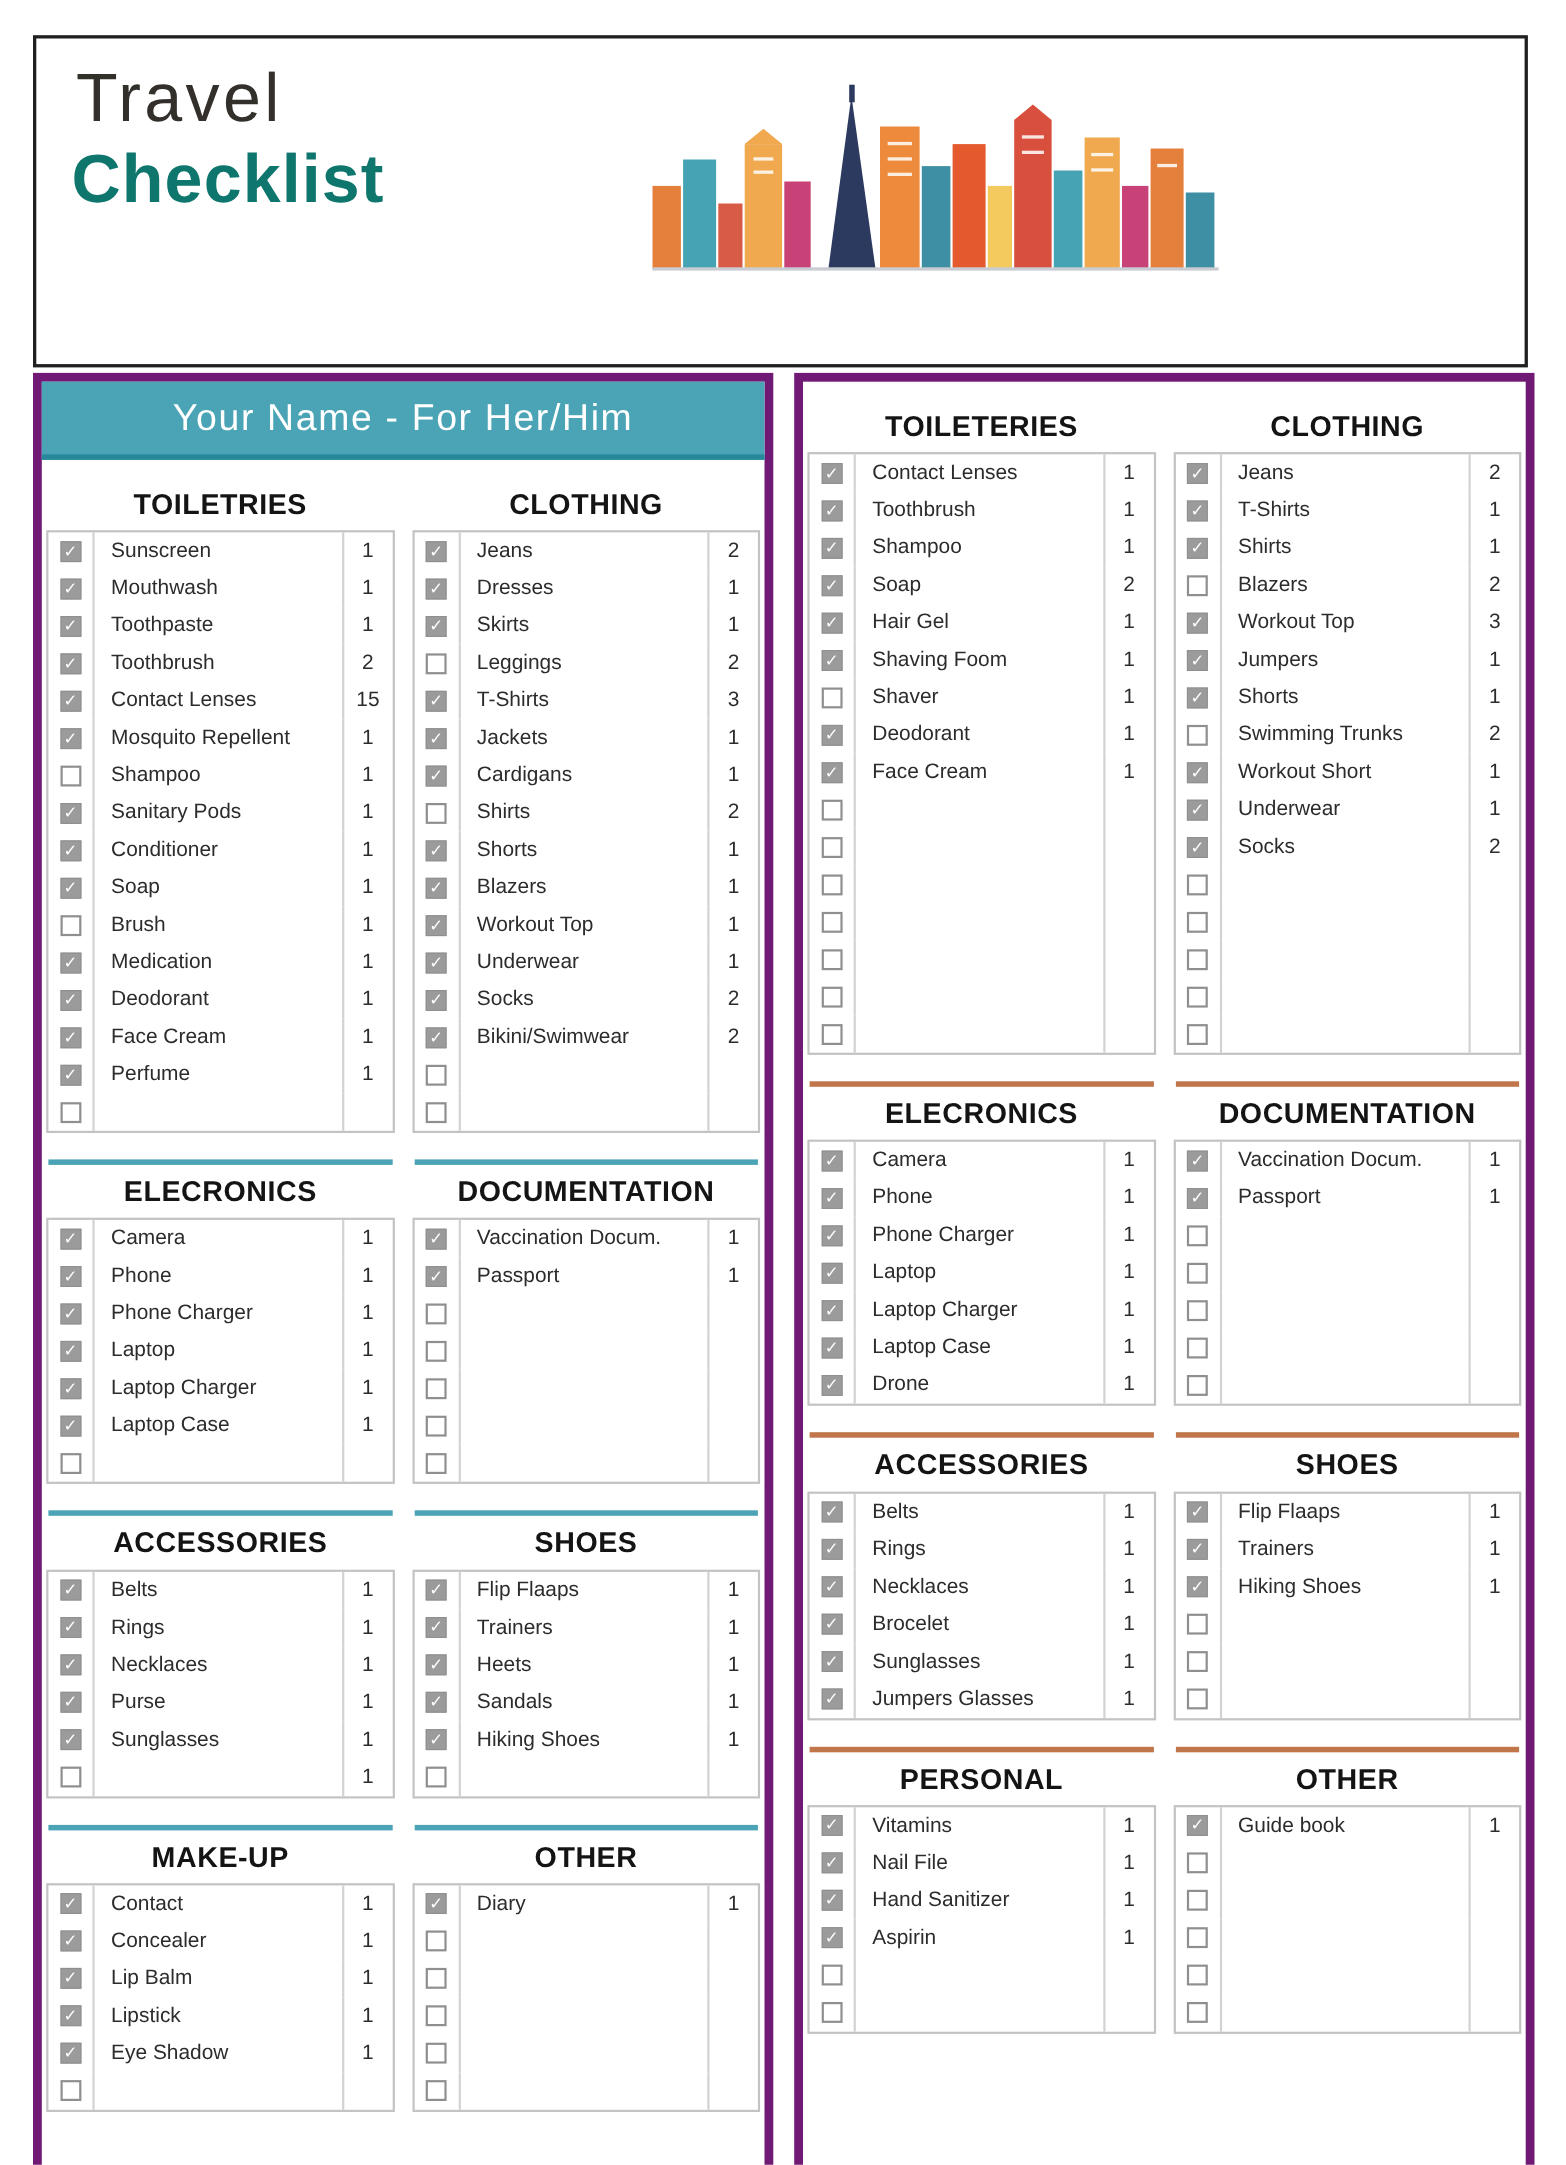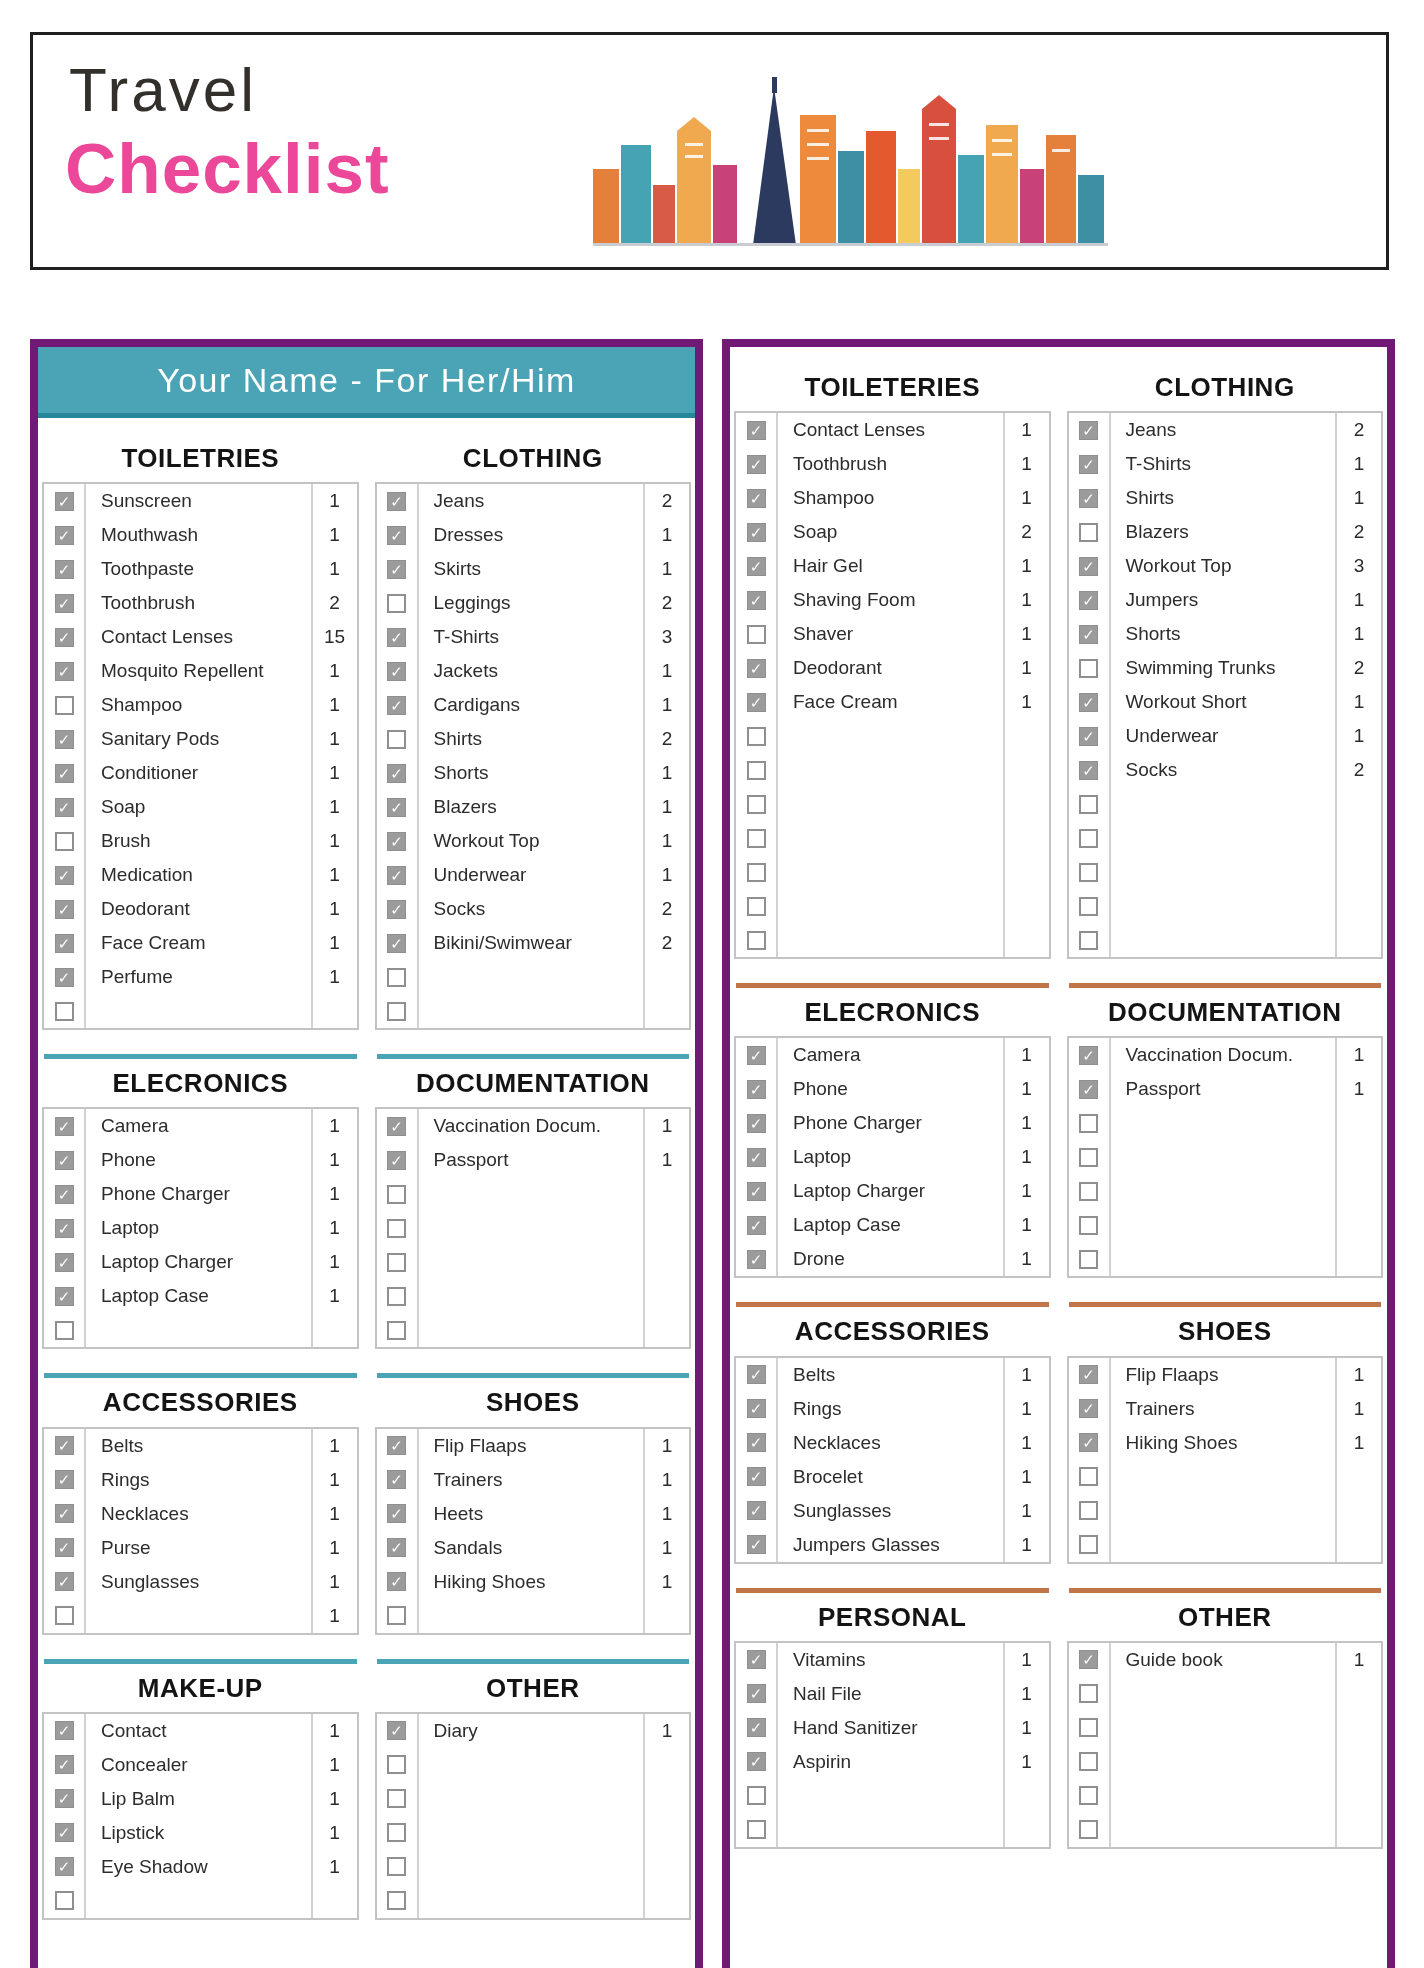--- a/index.html
+++ b/index.html
@@ -2,30 +2,30 @@
 <html><head>
 <meta charset="utf-8">
 <style>
   html,body{margin:0;padding:0;}
   body{
     width:1424px;height:1968px;position:relative;background:#ffffff;
     font-family:"Liberation Sans", sans-serif;color:#2e2e2e;overflow:hidden;
   }
   
   .title-box{
-    position:absolute;left:30px;top:32px;width:1359px;height:238px;
+    position:absolute;left:30px;top:32px;width:1359px;height:302px;
     border:3px solid #1f1f1f;background:#fff;box-sizing:border-box;
   }
   .title-travel{
     position:absolute;left:36px;top:24px;font-size:62px;font-weight:300;
     letter-spacing:3px;color:#33302c;line-height:1;
   }
   .title-checklist{
-    position:absolute;left:32px;top:98px;font-size:71px;font-weight:800;
-    letter-spacing:1px;color:#ec4899;line-height:1;
+    position:absolute;left:32px;top:98px;font-size:62px;font-weight:800;
+    letter-spacing:1px;color:#0f766e;line-height:1;
   }
   .skyline{position:absolute;left:560px;top:38px;width:515px;height:185px;}
   
   .panels{
     position:absolute;left:30px;top:339px;width:1365px;
     display:flex;gap:19px;align-items:stretch;
   }
   .panel{
     flex:1;border:8px solid #701a75;background:#fff;box-sizing:border-box;
     height:1876px;

